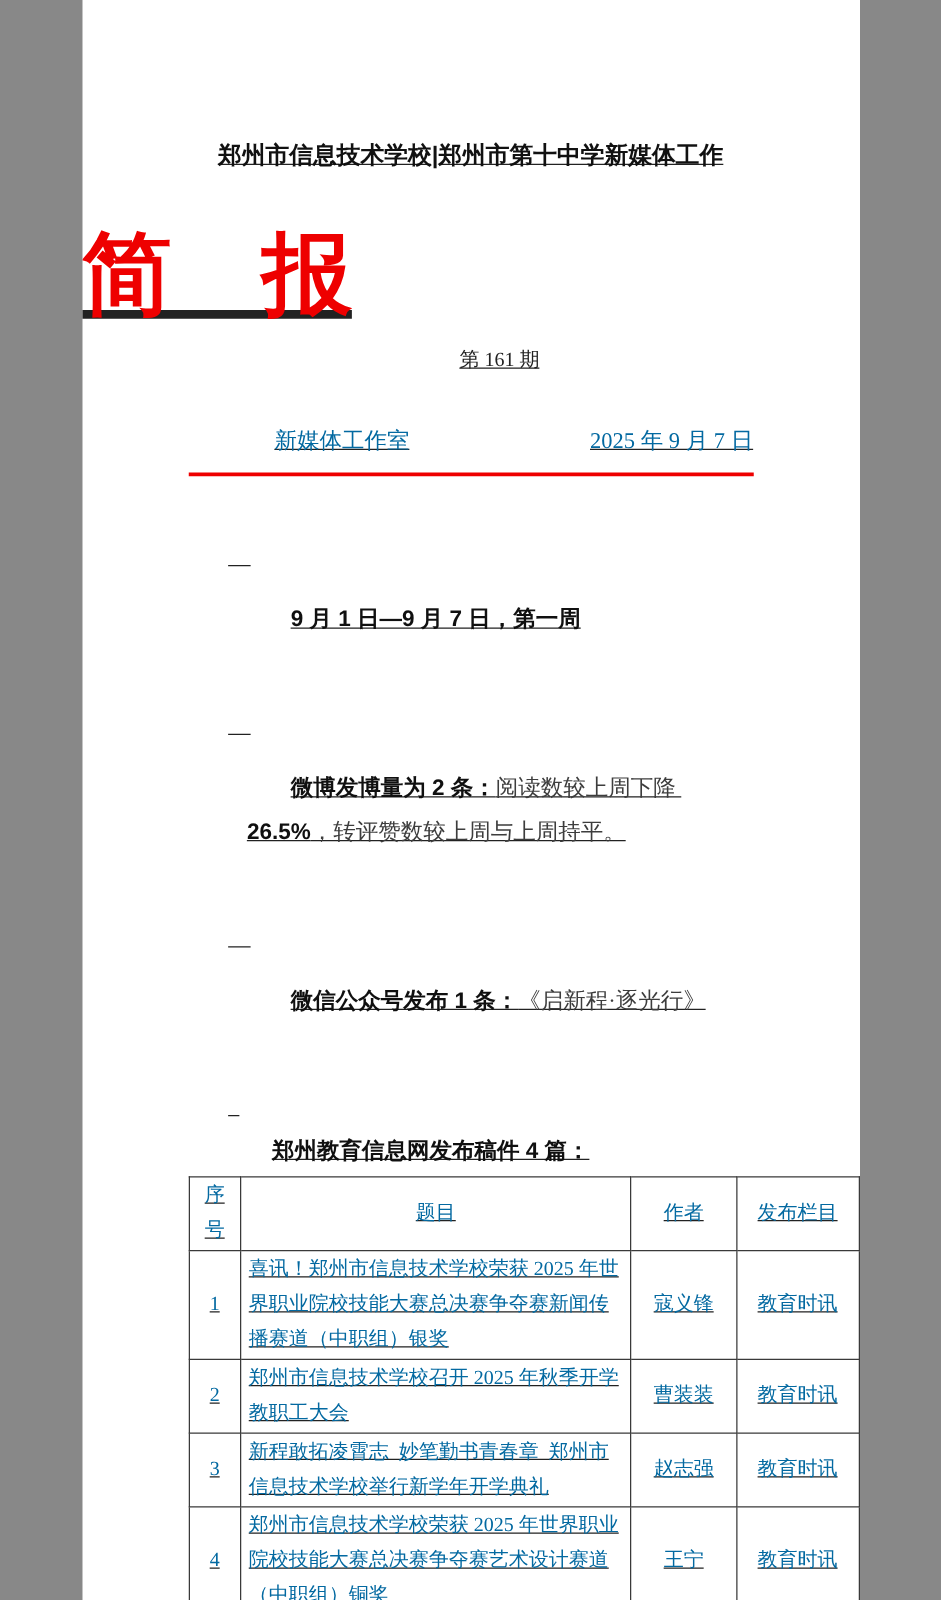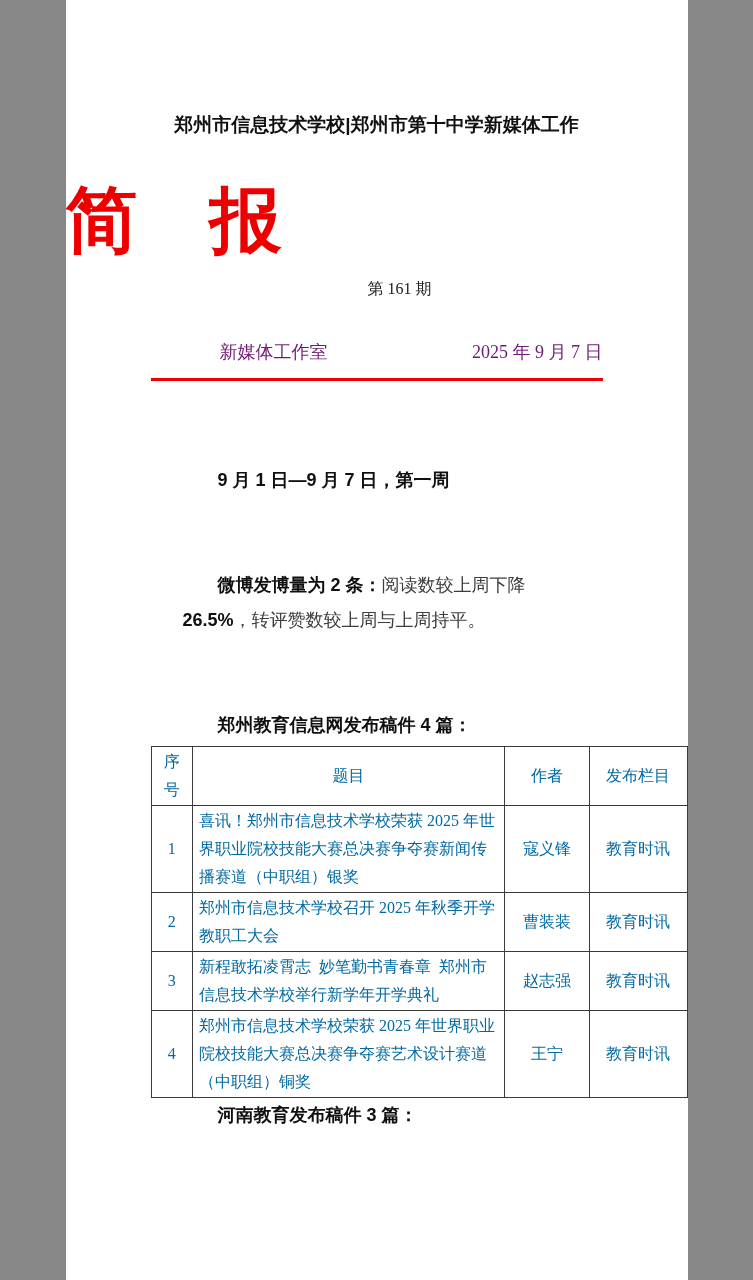--- a/index.html
+++ b/index.html
@@ -6,20 +6,21 @@
   .page {
     position:relative;
     width:622px; height:1280px;
     margin:0 auto;
     background:#ffffff;
     box-sizing:border-box;
     padding-top:112px;
     font-family:"Liberation Serif", serif;
     color:#222;
     overflow:hidden;
+    text-decoration:underline;
   }
   .org-line {
     text-align:center;
     font-family:"Liberation Sans", sans-serif;
     font-weight:bold;
     font-size:19px;
     line-height:26px;
     color:#111;
   }
   .bulletin-title {
@@ -39,36 +40,36 @@
     color:#222;
     padding-left:46px;
   }
   .masthead {
     margin:40px 85px 0 85px;
     height:24px;
     display:flex;
     justify-content:space-between;
     align-items:baseline;
     font-size:18px;
-    color:#701a75;
+    color:#0369a1;
   }
   .masthead .office { padding-left:69px; }
   .red-rule {
     margin:14px 85px 0 85px;
     height:3px;
     background:#ee0000;
   }
   .body-block {
     margin:12px 103px 0 117px;
     font-size:18px;
     line-height:35px;
     color:#3d3d3d;
     white-space:pre-wrap;
   }
-  .body-block p { margin:0; text-indent:35px; }
+  .body-block p { margin:15px; text-indent:35px; }
   .hei { font-family:"Liberation Sans", sans-serif; font-weight:bold; color:#101010; }
   .num { font-family:"Liberation Sans", sans-serif; font-weight:bold; color:#101010; }
   .section-heading {
     margin:0 103px 0 117px;
     text-indent:35px;
     font-family:"Liberation Sans", sans-serif;
     font-weight:bold;
     font-size:18px;
     line-height:35px;
     color:#101010;
@@ -108,20 +109,21 @@
   <div class="masthead">
     <span class="office">新媒体工作室</span>
     <span class="date">2025 年 9 月 7 日</span>
   </div>
 
   <div class="red-rule"></div>
 
   <div class="body-block">
     <p><span class="hei">9 月 1 日—9 月 7 日，第一周</span></p>
     <p><span class="hei">微博发博量为 2 条：</span><span>阅读数较上周下降 </span><span class="num">26.5%</span><span>，转评赞数较上周与上周持平。</span></p>
+    <p><span class="hei">微信公众号发布 1 条：</span><span>《启新程·逐光行》</span></p>
   </div>
 
   <div class="section-heading h1">郑州教育信息网发布稿件 4 篇：</div>
 
   <table class="doc-table" id="table1">
     <colgroup>
         <col style="width:43px">
         <col style="width:344px">
         <col style="width:91px">
         <col style="width:106px">

